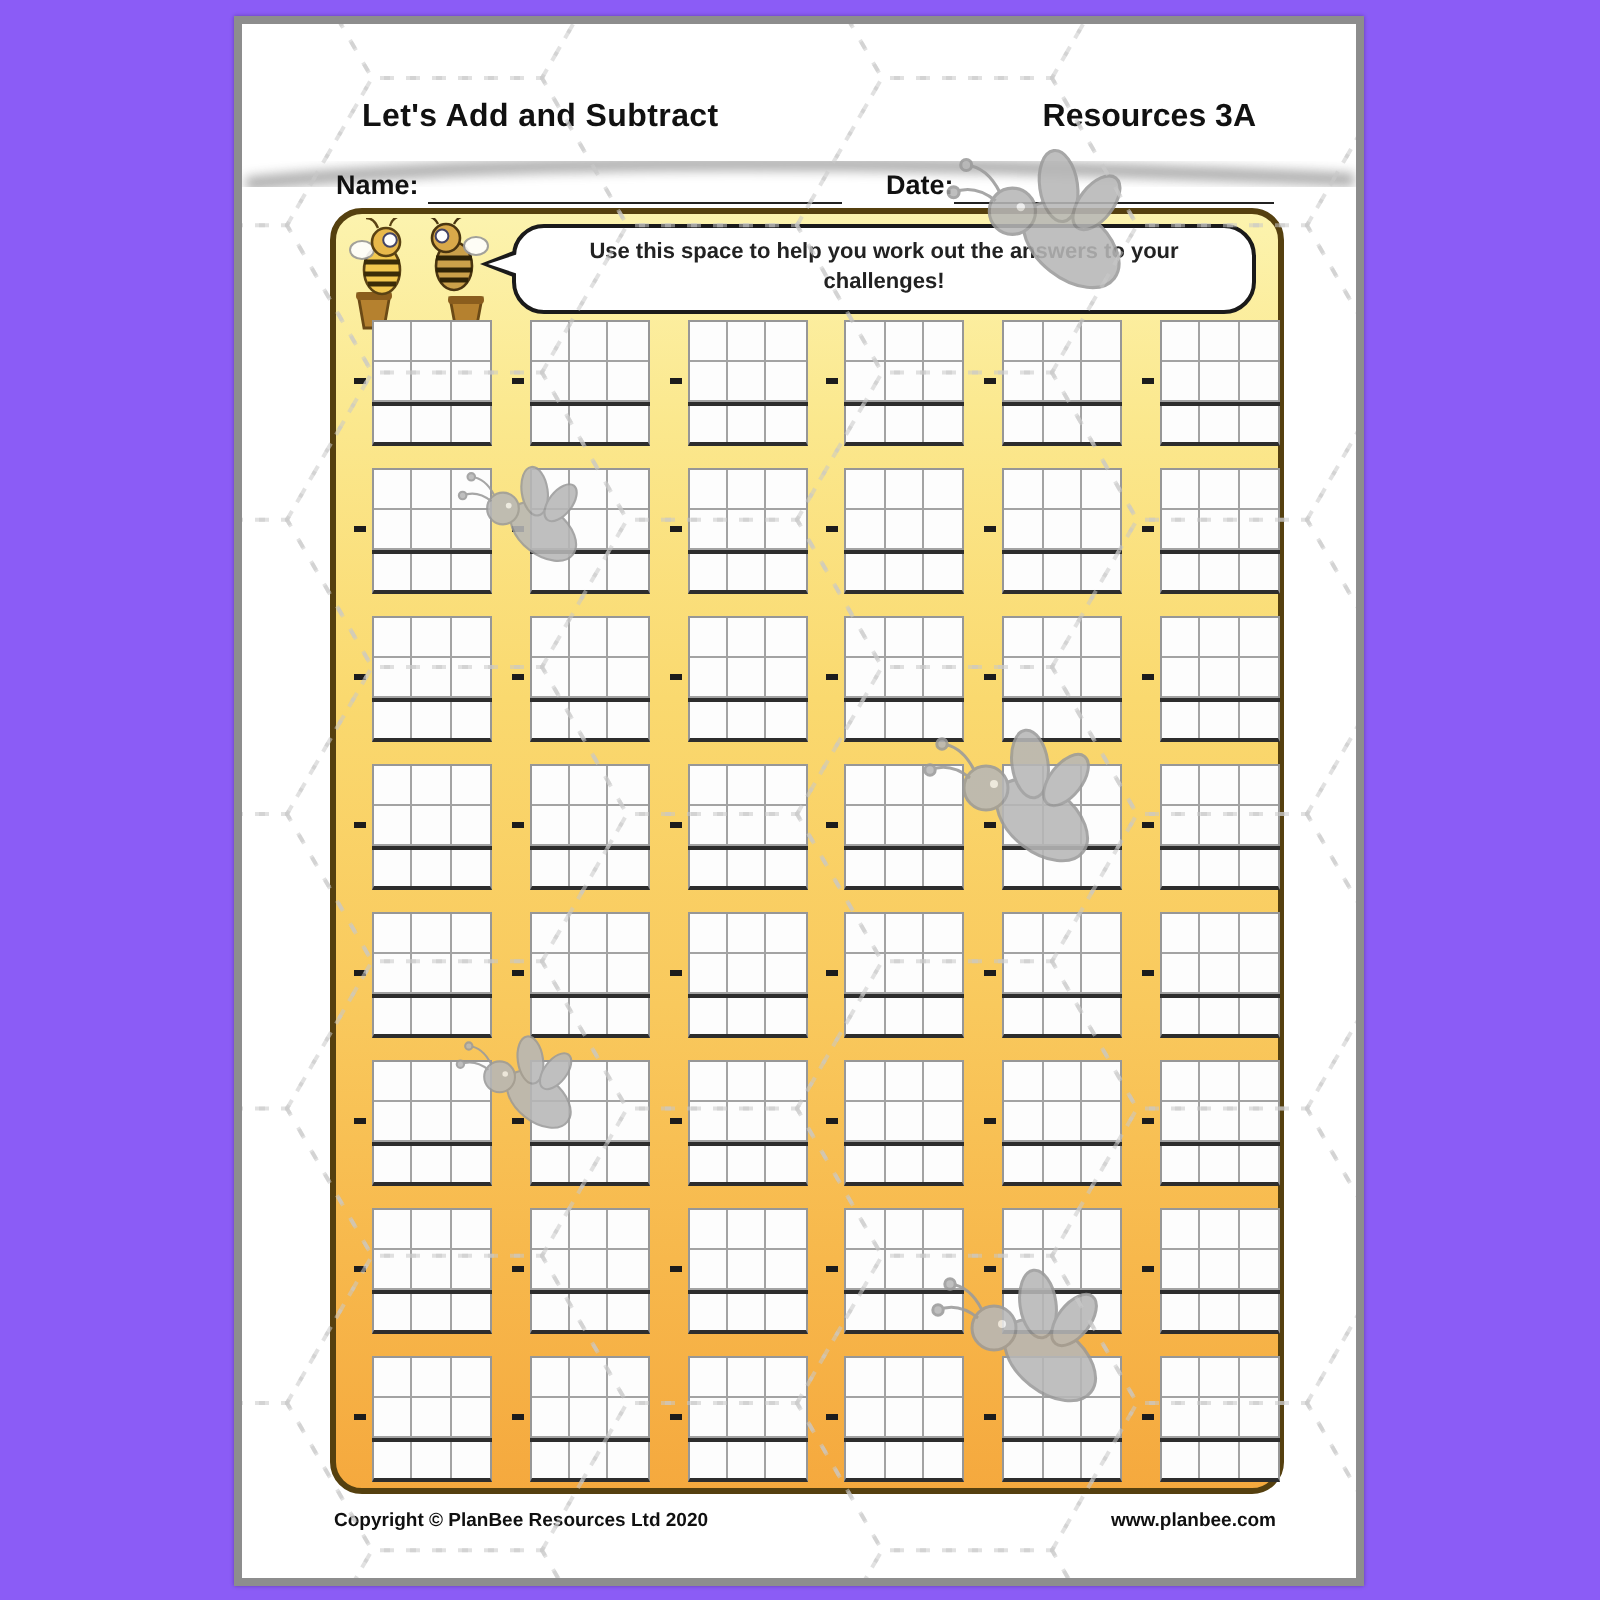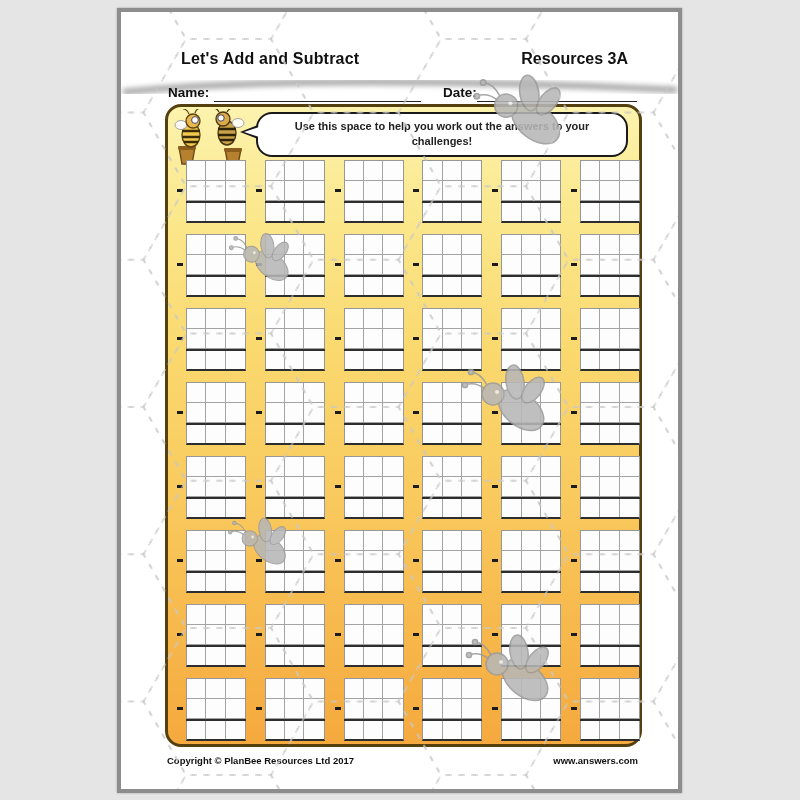--- a/index.html
+++ b/index.html
@@ -1,16 +1,16 @@
 <!DOCTYPE html>
 <html><head>
 <meta charset="utf-8">
 <style>
   html,body{margin:0;padding:0;background:#ffffff;}
-  .canvas{position:relative;width:800px;height:800px;background:#e5e5e5;overflow:hidden;
+  .canvas{position:relative;width:800px;height:800px;background:#8b5cf6;overflow:hidden;
           font-family:"Liberation Sans",sans-serif;}
   .page{position:absolute;left:117px;top:8px;width:565px;height:785px;box-sizing:border-box;
         background:#ffffff;border:4px solid #8d8d8d;box-shadow:0 0 2px rgba(0,0,0,.3);}
   .page-inner{position:absolute;inset:0;overflow:hidden;}
 
   .title-left{position:absolute;left:60px;top:38px;font-size:16px;font-weight:bold;color:#111;
               letter-spacing:.2px;}
   .title-right{position:absolute;right:50px;top:38px;font-size:16px;font-weight:bold;color:#111;}
 
   .curl-shadow{position:absolute;left:0;top:58px;width:557px;height:32px;pointer-events:none;}
@@ -772,17 +772,17 @@
           <polygon points="660,-120.22431864335456 702.5,-193.83647796503186 787.5,-193.83647796503186 830,-120.22431864335456 787.5,-46.61215932167728 702.5,-46.61215932167728" fill="none" stroke="#c8c8c8" stroke-width="2" stroke-dasharray="5 8" opacity="0.55"></polygon>
           <polygon points="660,27 702.5,-46.61215932167728 787.5,-46.61215932167728 830,27 787.5,100.61215932167728 702.5,100.61215932167728" fill="none" stroke="#c8c8c8" stroke-width="2" stroke-dasharray="5 8" opacity="0.55"></polygon>
           <polygon points="660,174.22431864335456 702.5,100.61215932167728 787.5,100.61215932167728 830,174.22431864335456 787.5,247.83647796503186 702.5,247.83647796503186" fill="none" stroke="#c8c8c8" stroke-width="2" stroke-dasharray="5 8" opacity="0.55"></polygon>
           <polygon points="660,321.44863728670913 702.5,247.83647796503186 787.5,247.83647796503186 830,321.44863728670913 787.5,395.0607966083864 702.5,395.0607966083864" fill="none" stroke="#c8c8c8" stroke-width="2" stroke-dasharray="5 8" opacity="0.55"></polygon>
           <polygon points="660,468.6729559300637 702.5,395.06079660838645 787.5,395.06079660838645 830,468.6729559300637 787.5,542.285115251741 702.5,542.285115251741" fill="none" stroke="#c8c8c8" stroke-width="2" stroke-dasharray="5 8" opacity="0.55"></polygon>
           <polygon points="660,615.8972745734183 702.5,542.285115251741 787.5,542.285115251741 830,615.8972745734183 787.5,689.5094338950955 702.5,689.5094338950955" fill="none" stroke="#c8c8c8" stroke-width="2" stroke-dasharray="5 8" opacity="0.55"></polygon>
           <polygon points="660,763.1215932167728 702.5,689.5094338950955 787.5,689.5094338950955 830,763.1215932167728 787.5,836.7337525384501 702.5,836.7337525384501" fill="none" stroke="#c8c8c8" stroke-width="2" stroke-dasharray="5 8" opacity="0.55"></polygon>
           <polygon points="660,910.3459118601274 702.5,836.7337525384502 787.5,836.7337525384502 830,910.3459118601274 787.5,983.9580711818047 702.5,983.9580711818047" fill="none" stroke="#c8c8c8" stroke-width="2" stroke-dasharray="5 8" opacity="0.55"></polygon>
         </svg>
 
-      <div class="footer-left">Copyright © PlanBee Resources Ltd 2017</div>
-      <div class="footer-right">www.answers.com</div>
+      <div class="footer-left">Copyright © PlanBee Resources Ltd 2020</div>
+      <div class="footer-right">www.planbee.com</div>
     </div>
   </div>
 </div>
 
 </body></html>

